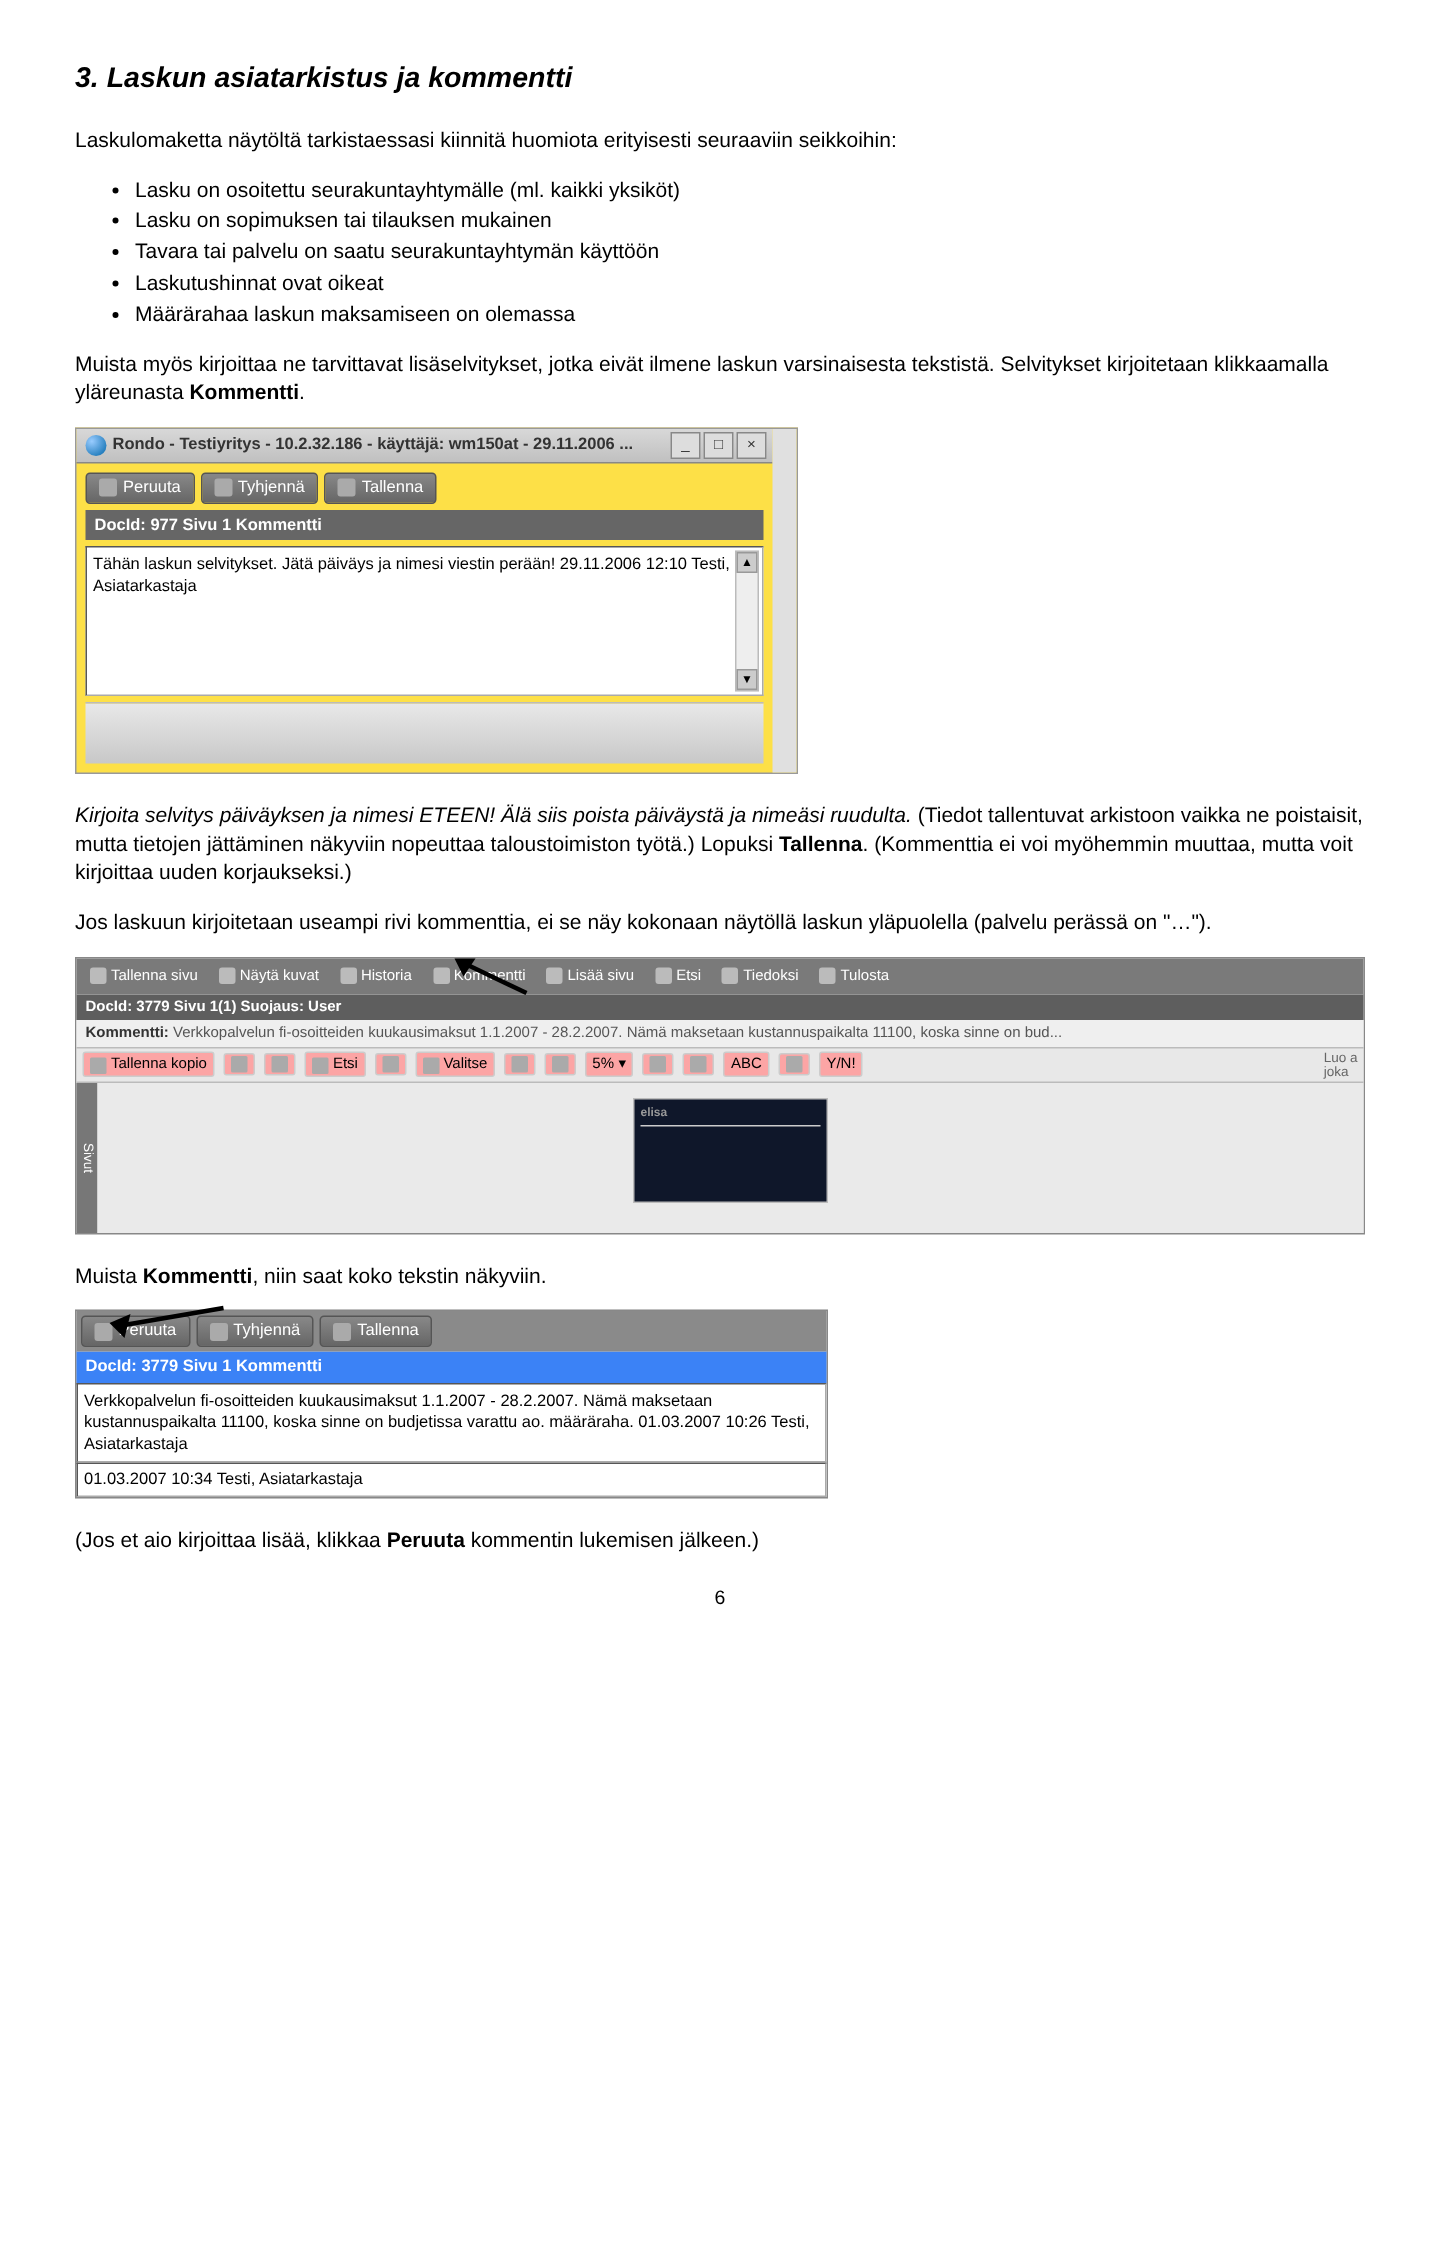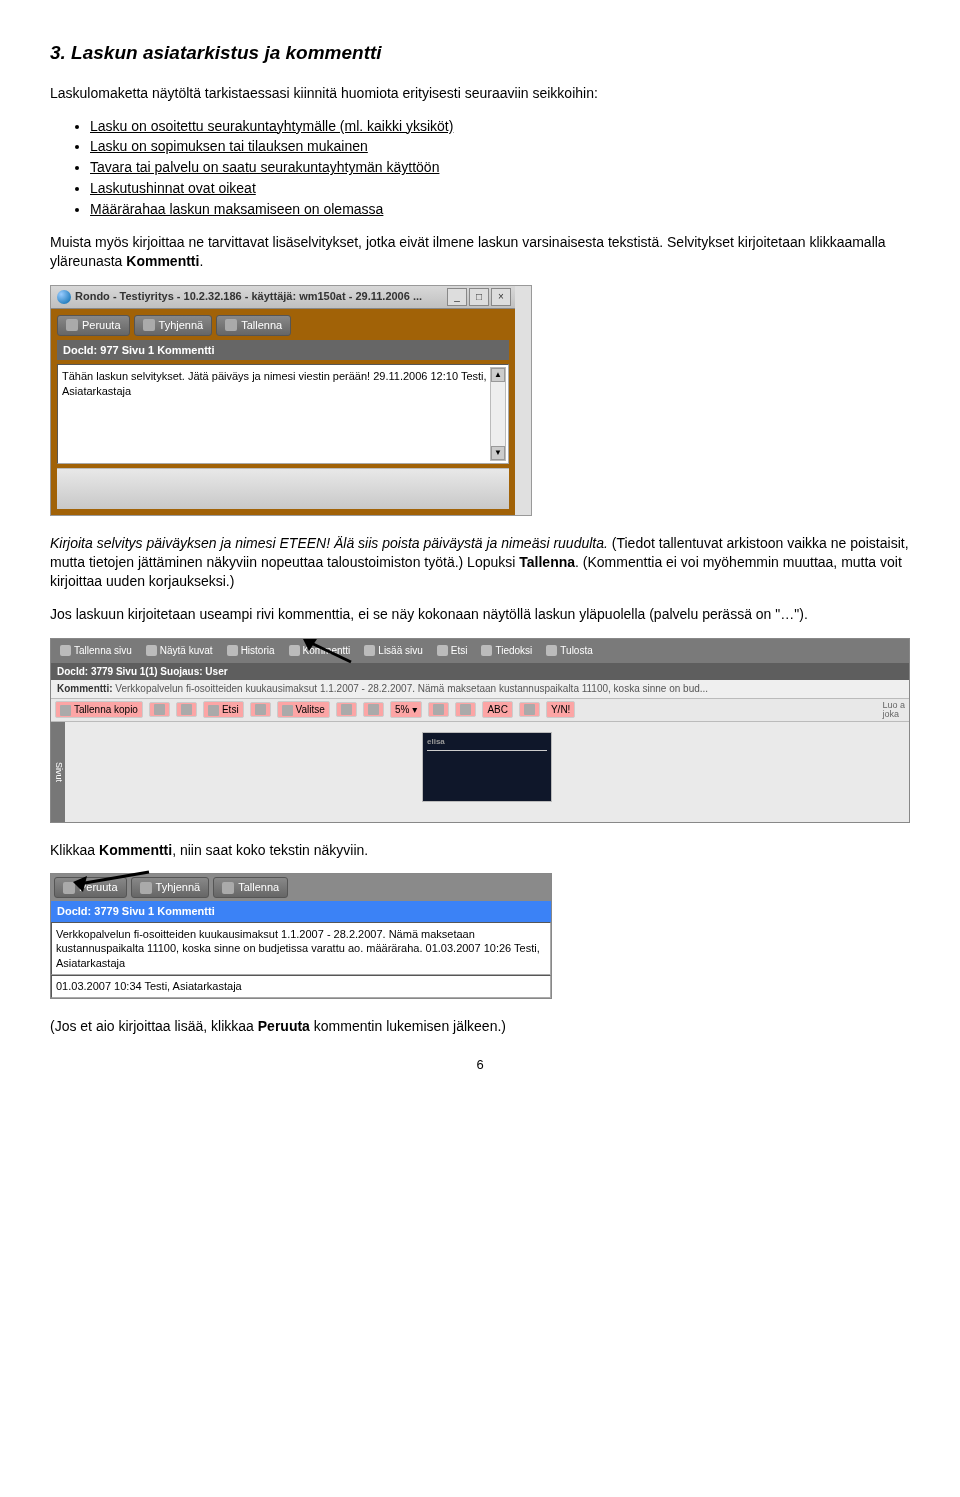--- a/index.html
+++ b/index.html
@@ -15,32 +15,31 @@
   h2 {
     font-size: 19px;
     font-style: italic;
     font-weight: bold;
     margin: 0 0 18px 0;
   }
   p { margin: 0 0 14px 0; }
   ul.bullets {
     margin: 0 0 14px 0;
     padding-left: 40px;
-    text-decoration: underline;
   }
   ul.bullets li { margin-bottom: 2px; }
   .bold { font-weight: bold; }
   .ital { font-style: italic; }
 
   
   .window1 {
     width: 480px;
     border: 1px solid #999;
     margin: 6px 0 18px 0;
-    background: #a16207;
+    background: #fde047;
     font-family: Tahoma, Arial, sans-serif;
     font-size: 11px;
   }
   .win-titlebar {
     display: flex;
     align-items: center;
     justify-content: space-between;
     background: linear-gradient(#d8d8d8, #c0c0c0);
     border-bottom: 1px solid #888;
     height: 22px;
@@ -341,21 +340,21 @@
             <div style="font-weight:bold;">elisa</div>
             <div style="border-top:1px solid #ccc;margin-top:3px;height:30px;"></div>
           </div>
         </div>
       </div>
     </div>
   </div>
 </div>
 
 <p>
-  <span>Klikkaa </span><span class="bold">Kommentti</span><span>, niin saat koko tekstin näkyviin.</span>
+  <span>Muista </span><span class="bold">Kommentti</span><span>, niin saat koko tekstin näkyviin.</span>
 </p>
 
 <div class="window3">
   <div class="w3-toolbar arrow3">
     <div class="tbtn">
         <span class="ticon"></span>
         <span>Peruuta</span>
       </div>
     <div class="tbtn">
         <span class="ticon"></span>

